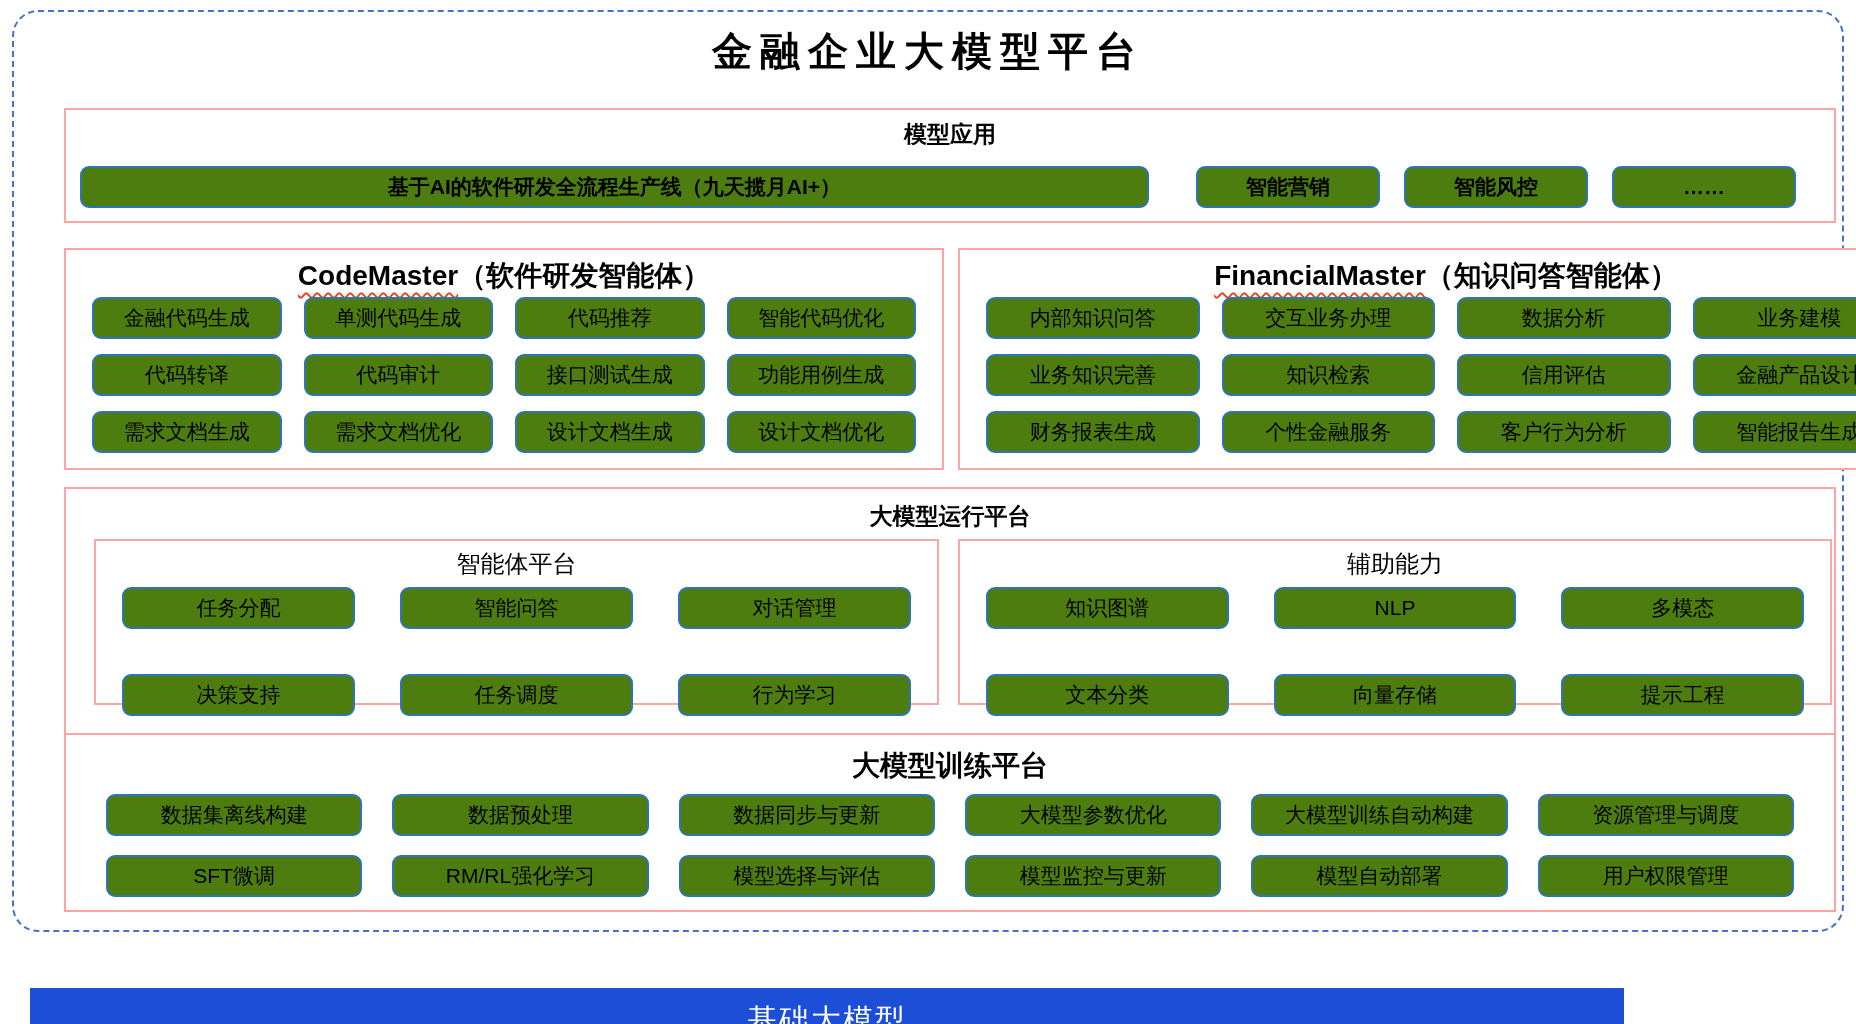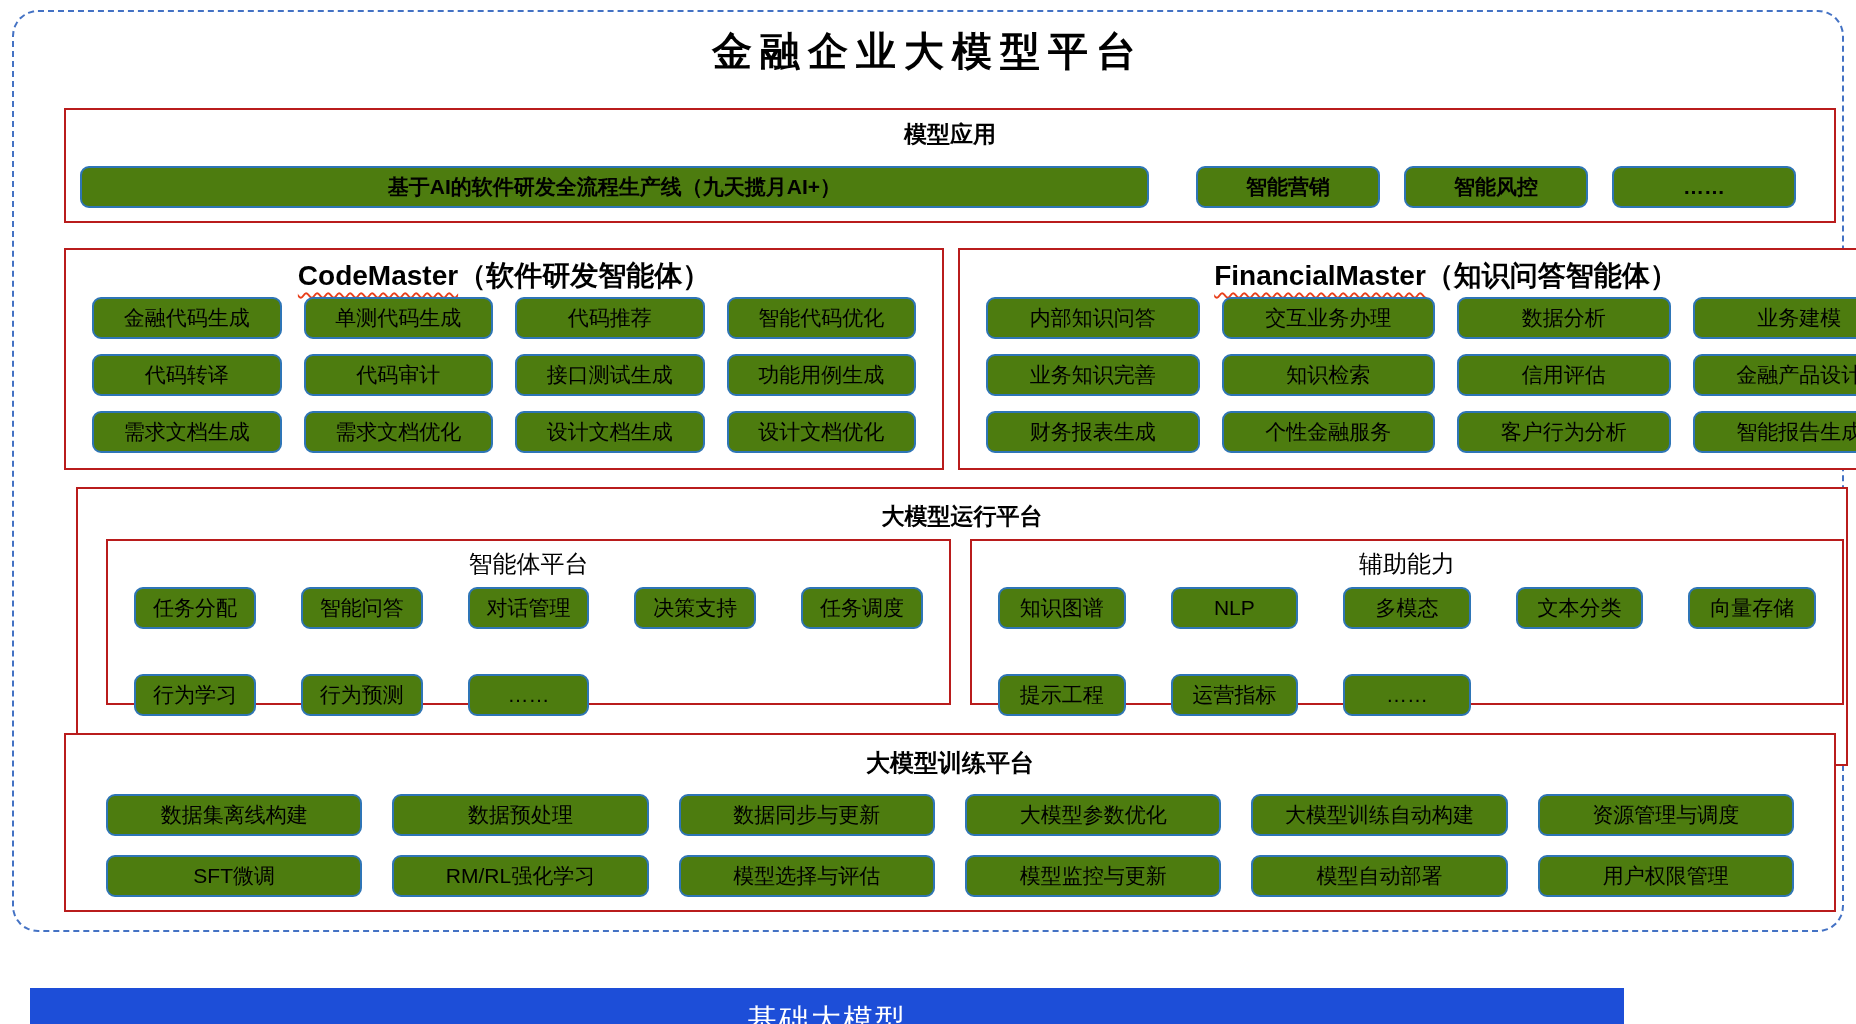--- a/index.html
+++ b/index.html
@@ -10,21 +10,21 @@
   }
   .frame {
     position:absolute; left:12px; top:10px; width:1832px; height:922px;
     border:2px dashed #4472C4; border-radius:26px;
   }
   .main-title {
     position:absolute; top:24px; left:0; width:100%; text-align:center;
     font-family:"Liberation Serif","DejaVu Serif",serif;
     font-weight:bold; font-size:40px; letter-spacing:8px;
   }
-  .box { position:absolute; border:2px solid #b91c1c; background:#fff; }
+  .box { position:absolute; border:2px solid #fca5a5; background:#fff; }
   .sec-title { text-align:center; font-weight:bold; font-size:23px; margin-top:9px; }
   .sub-title { text-align:center; font-size:24px; margin-top:7px; }
   .agent-title { text-align:center; font-weight:bold; font-size:28px; margin-top:7px; }
   .squig {
     text-decoration:underline wavy #E8401C 2px;
     text-underline-offset:7px; text-decoration-skip-ink:none;
   }
   .btn {
     border:2px solid #2E75B6; border-radius:9px; background:#4d7c0f;
     height:42px; display:flex; align-items:center; justify-content:center;
@@ -38,32 +38,32 @@
   .btn-app.first { margin-left:47px; }
   
   .sec-cm { left:64px;  top:248px; width:880px; height:222px; }
   .sec-fm { left:958px; top:248px; width:976px; height:222px; }
   .grid4 {
     position:absolute; left:26px; right:26px; top:47px;
     display:grid; grid-template-columns:repeat(4,1fr);
     grid-auto-rows:42px; column-gap:22px; row-gap:15px;
   }
   
-  .sec-run { left:64px; top:487px; width:1772px; height:279px;margin-left:12px; }
+  .sec-run { left:64px; top:487px; width:1772px; height:279px; }
   .sec-run .sec-title { margin-top:12px; }
   .inner-agent { left:28px;  top:50px; width:845px; height:166px; }
   .inner-aux   { left:892px; top:50px; width:874px; height:166px; }
   .grid4i {
     position:absolute; left:26px; right:26px; top:46px;
-    display:grid; grid-template-columns:repeat(5,1fr);
+    display:grid; grid-template-columns:repeat(3,1fr);
     grid-auto-rows:42px; column-gap:23px; row-gap:17px;gap:45px;
   }
   
   .sec-train { left:64px; top:733px; width:1772px; height:179px; }
-  .sec-train .sec-title { margin-top:12px; font-size:24px; }
+  .sec-train .sec-title { margin-top:12px; font-size:28px; }
   .grid6 {
     position:absolute; left:40px; right:40px; top:59px;
     display:grid; grid-template-columns:repeat(6,1fr);
     grid-auto-rows:42px; column-gap:30px; row-gap:19px;
   }
   
   .foundation {
     position:absolute; left:30px; top:988px; width:1594px; height:64px;
     background:#1d4ed8; color:#ffffff; display:flex; align-items:center;
     justify-content:center; font-size:30px; letter-spacing:2px;

